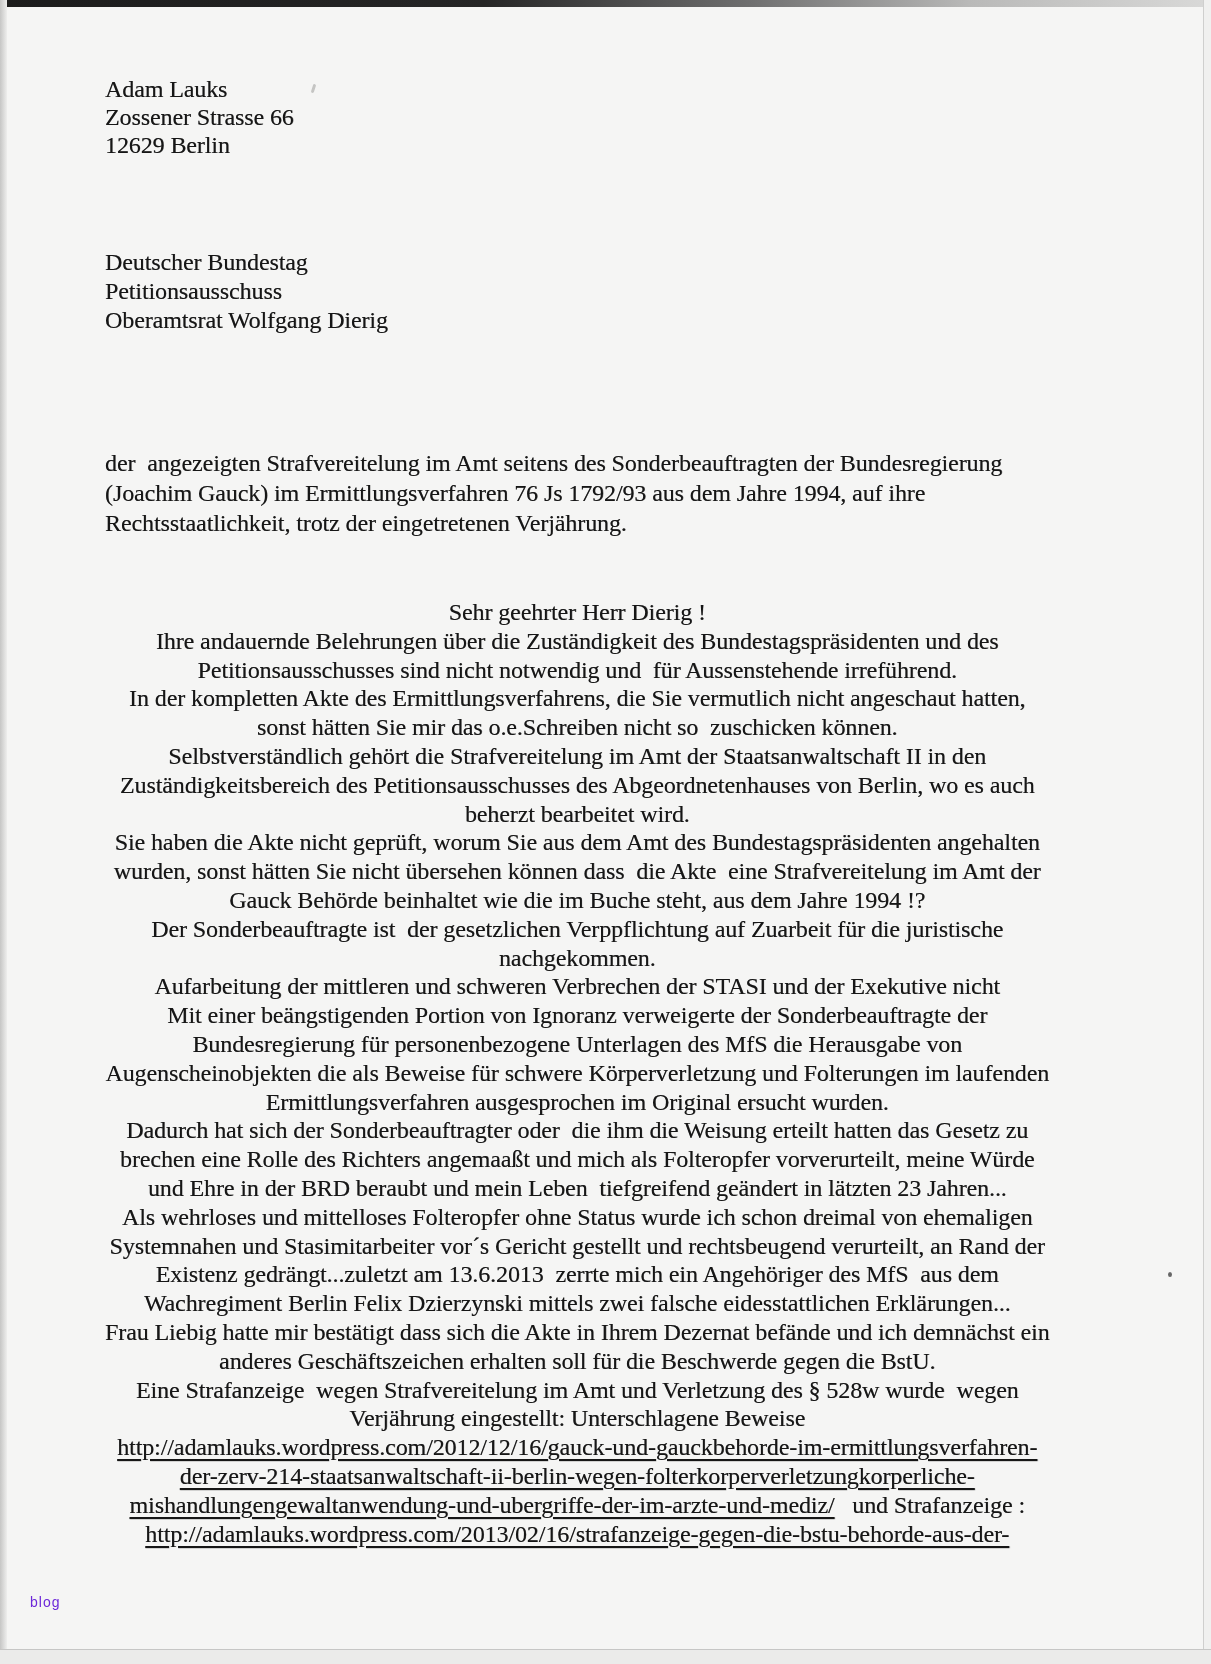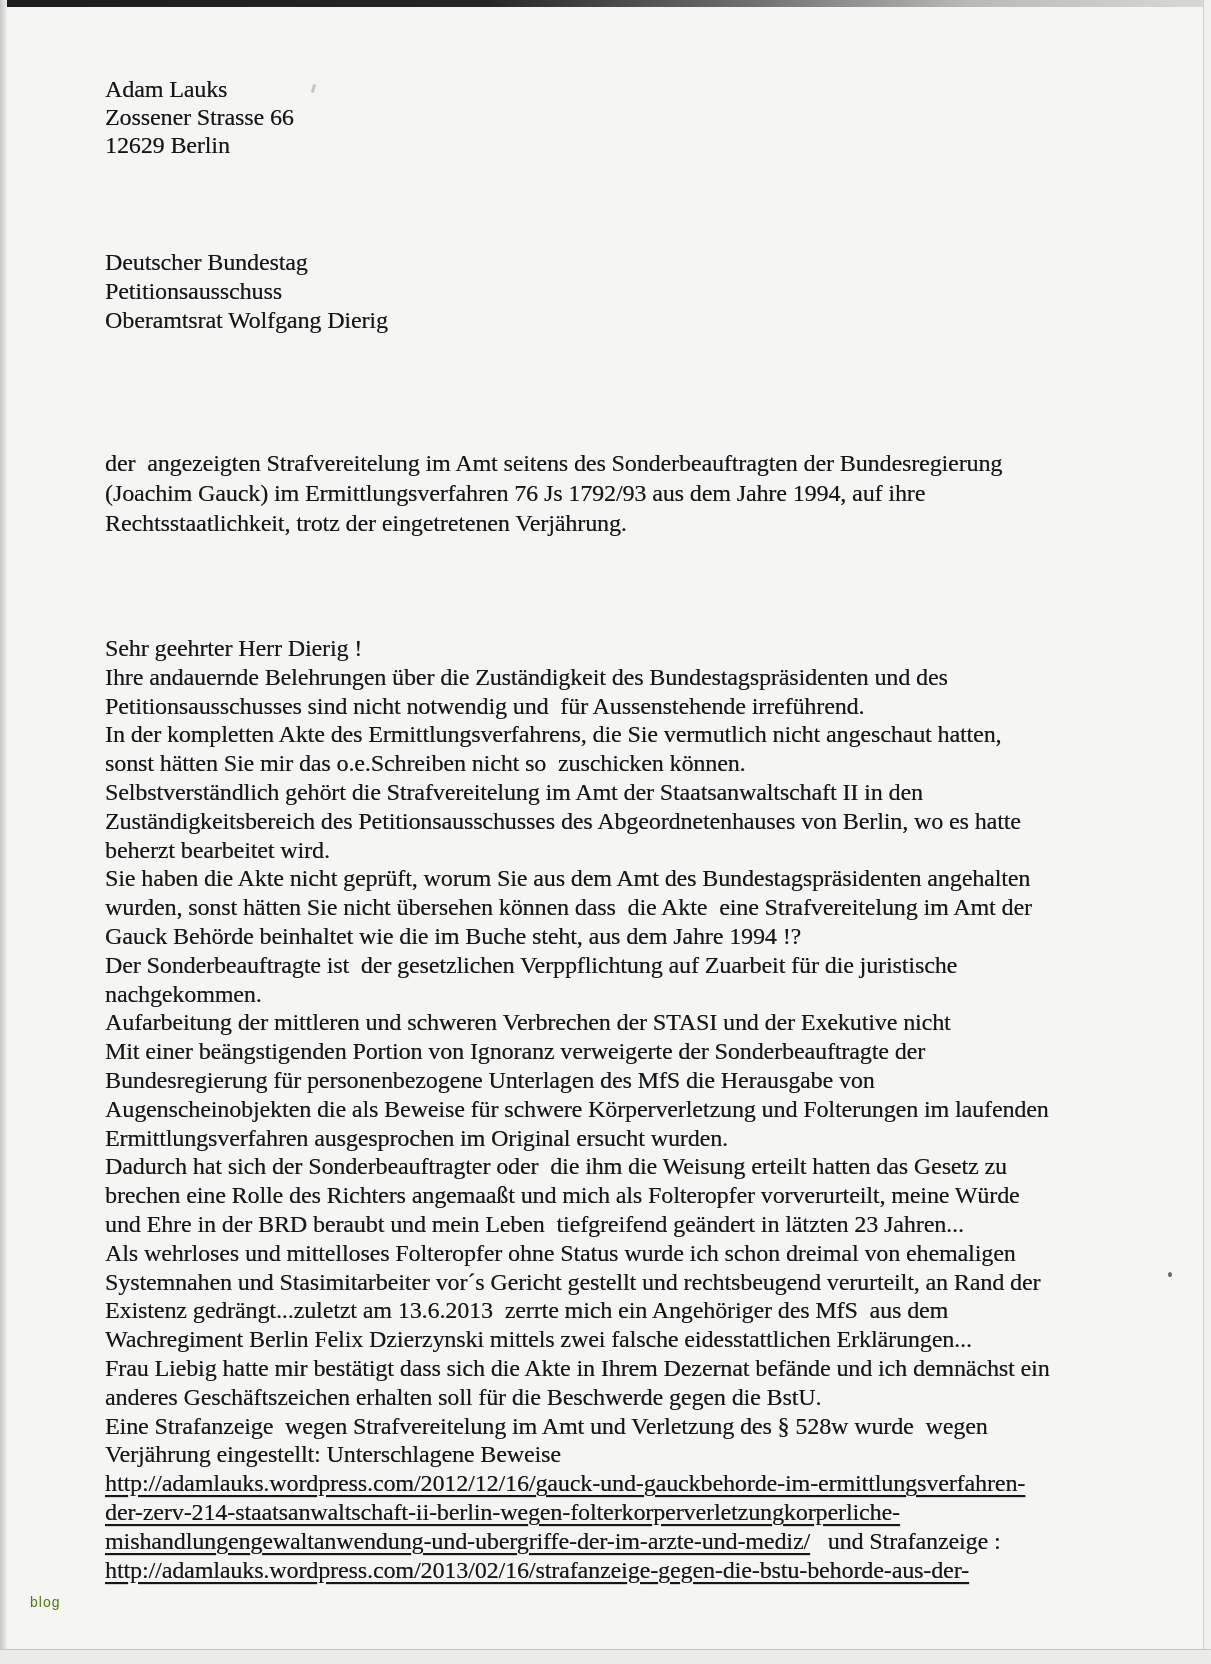--- a/index.html
+++ b/index.html
@@ -34,39 +34,39 @@
   .tline { white-space: pre; }
   .txt {
     font-size: 24px;
     letter-spacing: -0.1px;
     text-shadow: 0.3px 0.3px 0.6px rgba(25,25,25,0.55);
   }
   #sender    { top: 75px;  line-height: 28px;   }
   #recipient { top: 248px; line-height: 29px;   }
   #dateline  { top: 361px; line-height: 30px;   }
   #subject   { top: 448px; line-height: 30px;   }
-  #body      { top: 634px; line-height: 28.8px; }
+  #body      { top: 598px; line-height: 28.8px; text-align: center; }
   .u {
     text-decoration: underline;
     text-decoration-thickness: 2px;
     text-underline-offset: 4px;
   }
   
   .speck-tick {
     position: absolute; left: 312px; top: 84px; width: 3px; height: 9px;
     background: #9c9c9b; transform: rotate(18deg); opacity: 0.55; border-radius: 2px;
   }
   .speck-dot {
     position: absolute; left: 1168px; top: 1272px; width: 4px; height: 5px;
     background: #4c4c4c; border-radius: 50%; opacity: 0.85;
   }
   .watermark {
     position: absolute; left: 30px; top: 1594px;
     font-family: "Liberation Sans", sans-serif;
-    font-size: 14px; color: #4d7c0f; letter-spacing: 1px;
+    font-size: 14px; color: #6d28d9; letter-spacing: 1px;
   }
 </style>
 </head>
 <body>
 
 <div class="page">
 
   <div class="top-edge"></div>
   <div class="left-edge"></div>
   <div class="right-edge"></div>
@@ -91,21 +91,21 @@
       <div class="tline"><span>Rechtsstaatlichkeit, trotz der eingetretenen Verjährung.</span></div>
     </div>
 
   <div id="body" class="block txt">
       <div class="tline"><span>Sehr geehrter Herr Dierig !</span></div>
       <div class="tline"><span>Ihre andauernde Belehrungen über die Zuständigkeit des Bundestagspräsidenten und des</span></div>
       <div class="tline"><span>Petitionsausschusses sind nicht notwendig und  für Aussenstehende irreführend.</span></div>
       <div class="tline"><span>In der kompletten Akte des Ermittlungsverfahrens, die Sie vermutlich nicht angeschaut hatten,</span></div>
       <div class="tline"><span>sonst hätten Sie mir das o.e.Schreiben nicht so  zuschicken können.</span></div>
       <div class="tline"><span>Selbstverständlich gehört die Strafvereitelung im Amt der Staatsanwaltschaft II in den</span></div>
-      <div class="tline"><span>Zuständigkeitsbereich des Petitionsausschusses des Abgeordnetenhauses von Berlin, wo es hatte</span></div>
+      <div class="tline"><span>Zuständigkeitsbereich des Petitionsausschusses des Abgeordnetenhauses von Berlin, wo es auch</span></div>
       <div class="tline"><span>beherzt bearbeitet wird.</span></div>
       <div class="tline"><span>Sie haben die Akte nicht geprüft, worum Sie aus dem Amt des Bundestagspräsidenten angehalten</span></div>
       <div class="tline"><span>wurden, sonst hätten Sie nicht übersehen können dass  die Akte  eine Strafvereitelung im Amt der</span></div>
       <div class="tline"><span>Gauck Behörde beinhaltet wie die im Buche steht, aus dem Jahre 1994 !?</span></div>
       <div class="tline"><span>Der Sonderbeauftragte ist  der gesetzlichen Verppflichtung auf Zuarbeit für die juristische</span></div>
       <div class="tline"><span>nachgekommen.</span></div>
       <div class="tline"><span>Aufarbeitung der mittleren und schweren Verbrechen der STASI und der Exekutive nicht</span></div>
       <div class="tline"><span>Mit einer beängstigenden Portion von Ignoranz verweigerte der Sonderbeauftragte der</span></div>
       <div class="tline"><span>Bundesregierung für personenbezogene Unterlagen des MfS die Herausgabe von</span></div>
       <div class="tline"><span>Augenscheinobjekten die als Beweise für schwere Körperverletzung und Folterungen im laufenden</span></div>

